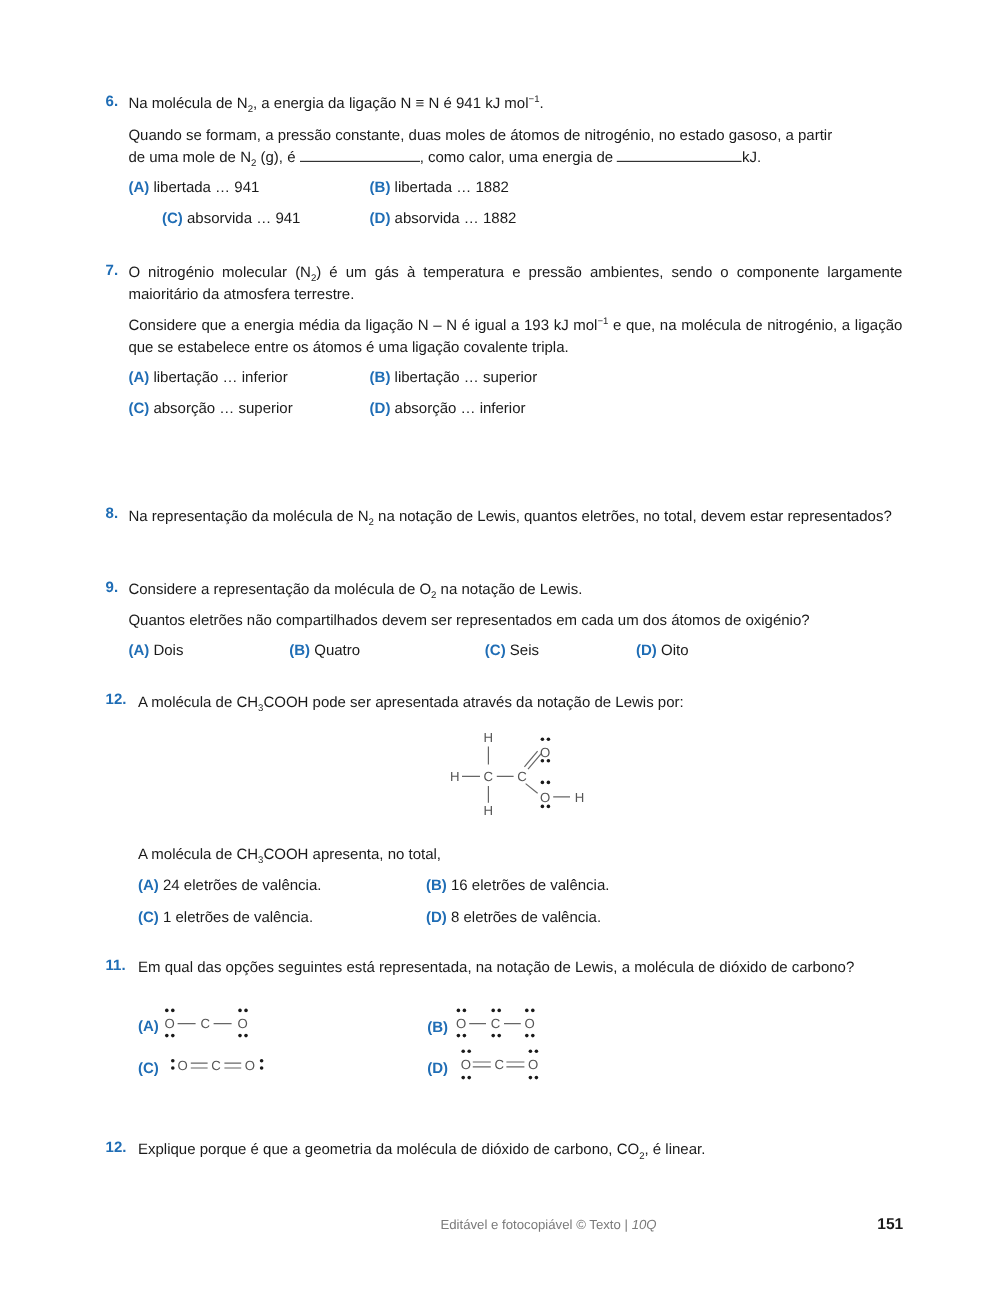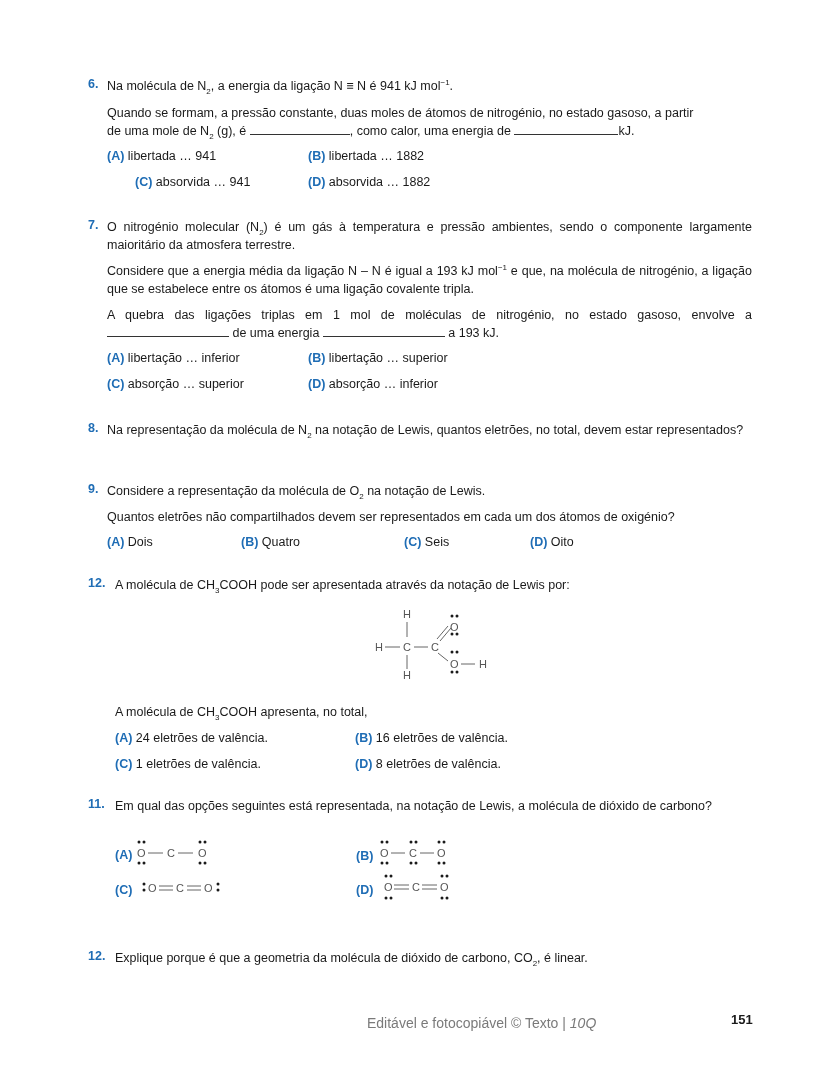--- a/index.html
+++ b/index.html
@@ -12,21 +12,21 @@
   .body { margin-left: 19px; line-height: 18px; }
   .body.wide { margin-left: 27px; }
   .just { text-align: justify; }
   p { margin: 0; }
   .para { margin-top: 8px; }
   .blank { display: inline-block; border-bottom: 1px solid #333; height: 11px; vertical-align: baseline; }
   .opts { position: relative; height: 26px; }
   .opt { position: absolute; top: 0; }
   .lab { color: #1f6db5; font-weight: bold; }
   sub, sup { font-size: 8px; line-height: 0; }
-  .footer { position: absolute; top: 1015px; left: 331px; font-size: 14px; color: #7a7a7a; padding-left: 36px; }
+  .footer { position: absolute; top: 1015px; left: 331px; font-size: 11px; color: #7a7a7a; padding-left: 36px; }
   .footer i { font-style: italic; }
   .pagenum { position: absolute; top: 1012px; left: 731px; font-size: 13px; font-weight: bold; color: #1a1a1a; }
   svg text { font-family: "Liberation Sans", sans-serif; }
 </style>
 </head>
 <body>
 
 <div class="q" style="top:77px;">
   <span class="num">6.</span>
   <div class="body">
@@ -44,24 +44,20 @@
       <span class="opt" style="left:201px;"><span class="lab">(D)</span> <span>absorvida … 1882</span></span>
     </div>
   </div>
 </div>
 
 <div class="q" style="top:218px;">
   <span class="num">7.</span>
   <div class="body">
     <p class="just" style="text-align-last:left;"><span>O nitrogénio molecular (N</span><sub>2</sub><span>) é um gás à temperatura e pressão ambientes, sendo o componente largamente maioritário da atmosfera terrestre.</span></p>
     <p class="para just"><span>Considere que a energia média da ligação N – N é igual a 193 kJ mol</span><sup>−1</sup><span> e que, na molécula de nitrogénio, a ligação que se estabelece entre os átomos é uma ligação covalente tripla.</span></p>
-    <p class="para">
-      <span class="just" style="display:block; text-align-last:justify;">A quebra das ligações triplas em 1 mol de moléculas de nitrogénio, no estado gasoso, envolve a</span>
-      <span class="blank" style="width:122px;"></span><span> de uma energia </span><span class="blank" style="width:122px;"></span><span> a 193 kJ.</span>
-    </p>
     <div class="opts" style="margin-top:7px;">
       <span class="opt" style="left:0;"><span class="lab">(A)</span> <span>libertação … inferior</span></span>
       <span class="opt" style="left:201px;"><span class="lab">(B)</span> <span>libertação … superior</span></span>
     </div>
     <div class="opts">
       <span class="opt" style="left:0;"><span class="lab">(C)</span> <span>absorção … superior</span></span>
       <span class="opt" style="left:201px;"><span class="lab">(D)</span> <span>absorção … inferior</span></span>
     </div>
   </div>
 </div>

